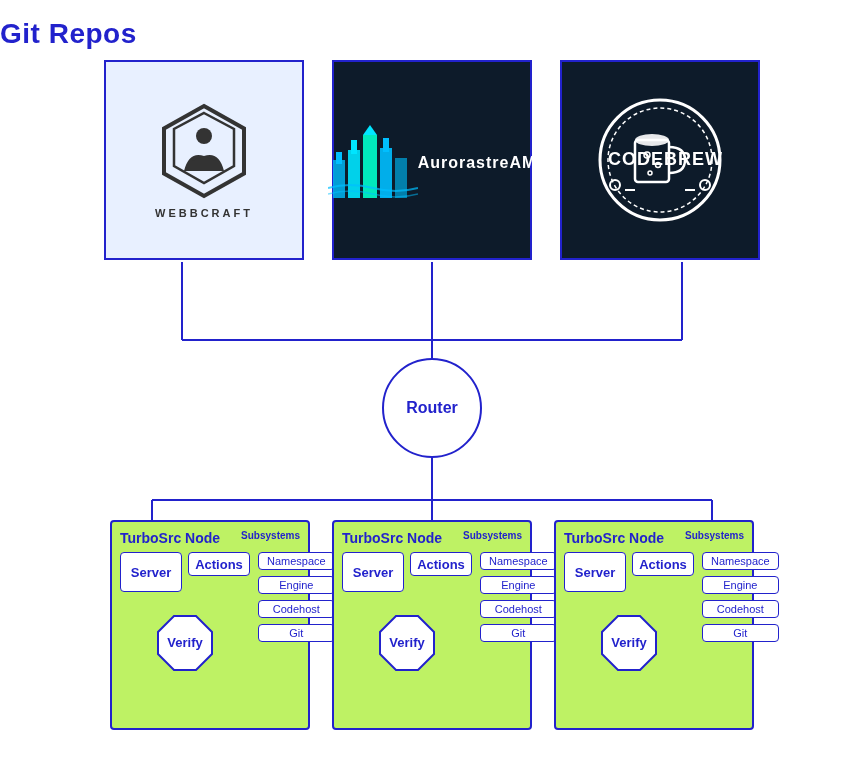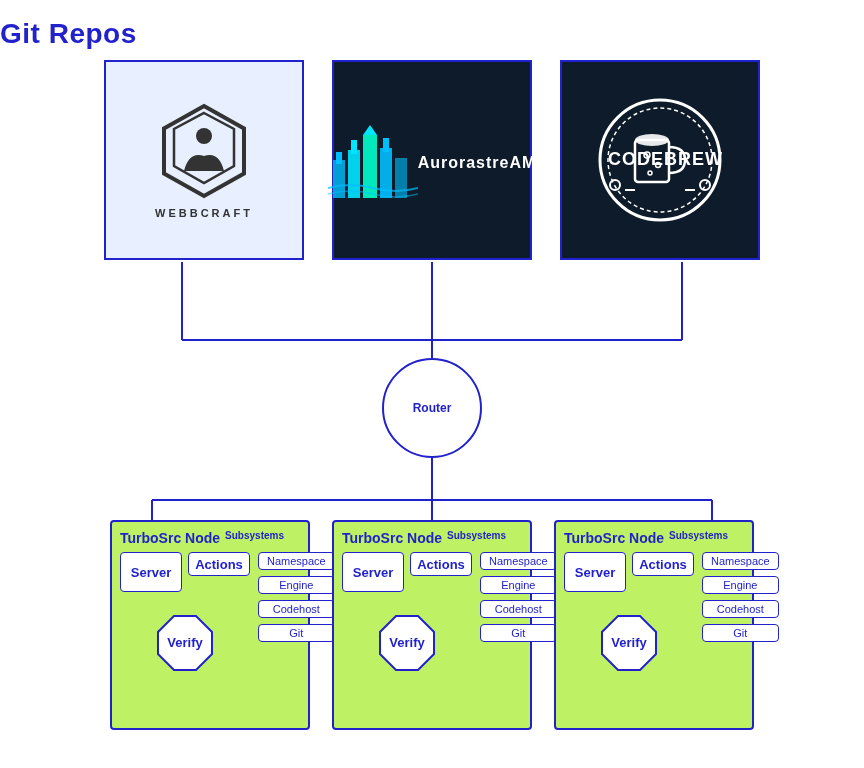--- a/index.html
+++ b/index.html
@@ -116,21 +116,21 @@
       display: flex;
       align-items: center;
       justify-content: center;
       left: 50%;
       transform: translateX(-50%);
       top: 358px;
       z-index: 10;
     }
     .router-label {
       color: #2222cc;
-      font-size: 12px;
+      font-size: 16px;
       font-weight: bold;
     }
 
     
     .nodes-row {
       position: absolute;
       top: 520px;
       left: 50%;
       transform: translateX(-50%);
       display: flex;
@@ -150,21 +150,21 @@
     .node-title {
       color: #2222cc;
       font-size: 14px;
       font-weight: bold;
       margin-bottom: 4px;
     }
 
     .node-subsystems-label {
       position: absolute;
       top: 8px;
-      right: 24px;
+      right: 8px;
       font-size: 10px;
       color: #2222cc;
       font-weight: bold;
     }
 
     .node-main-area {
       display: flex;
       gap: 8px;
       margin-top: 6px;
     }

